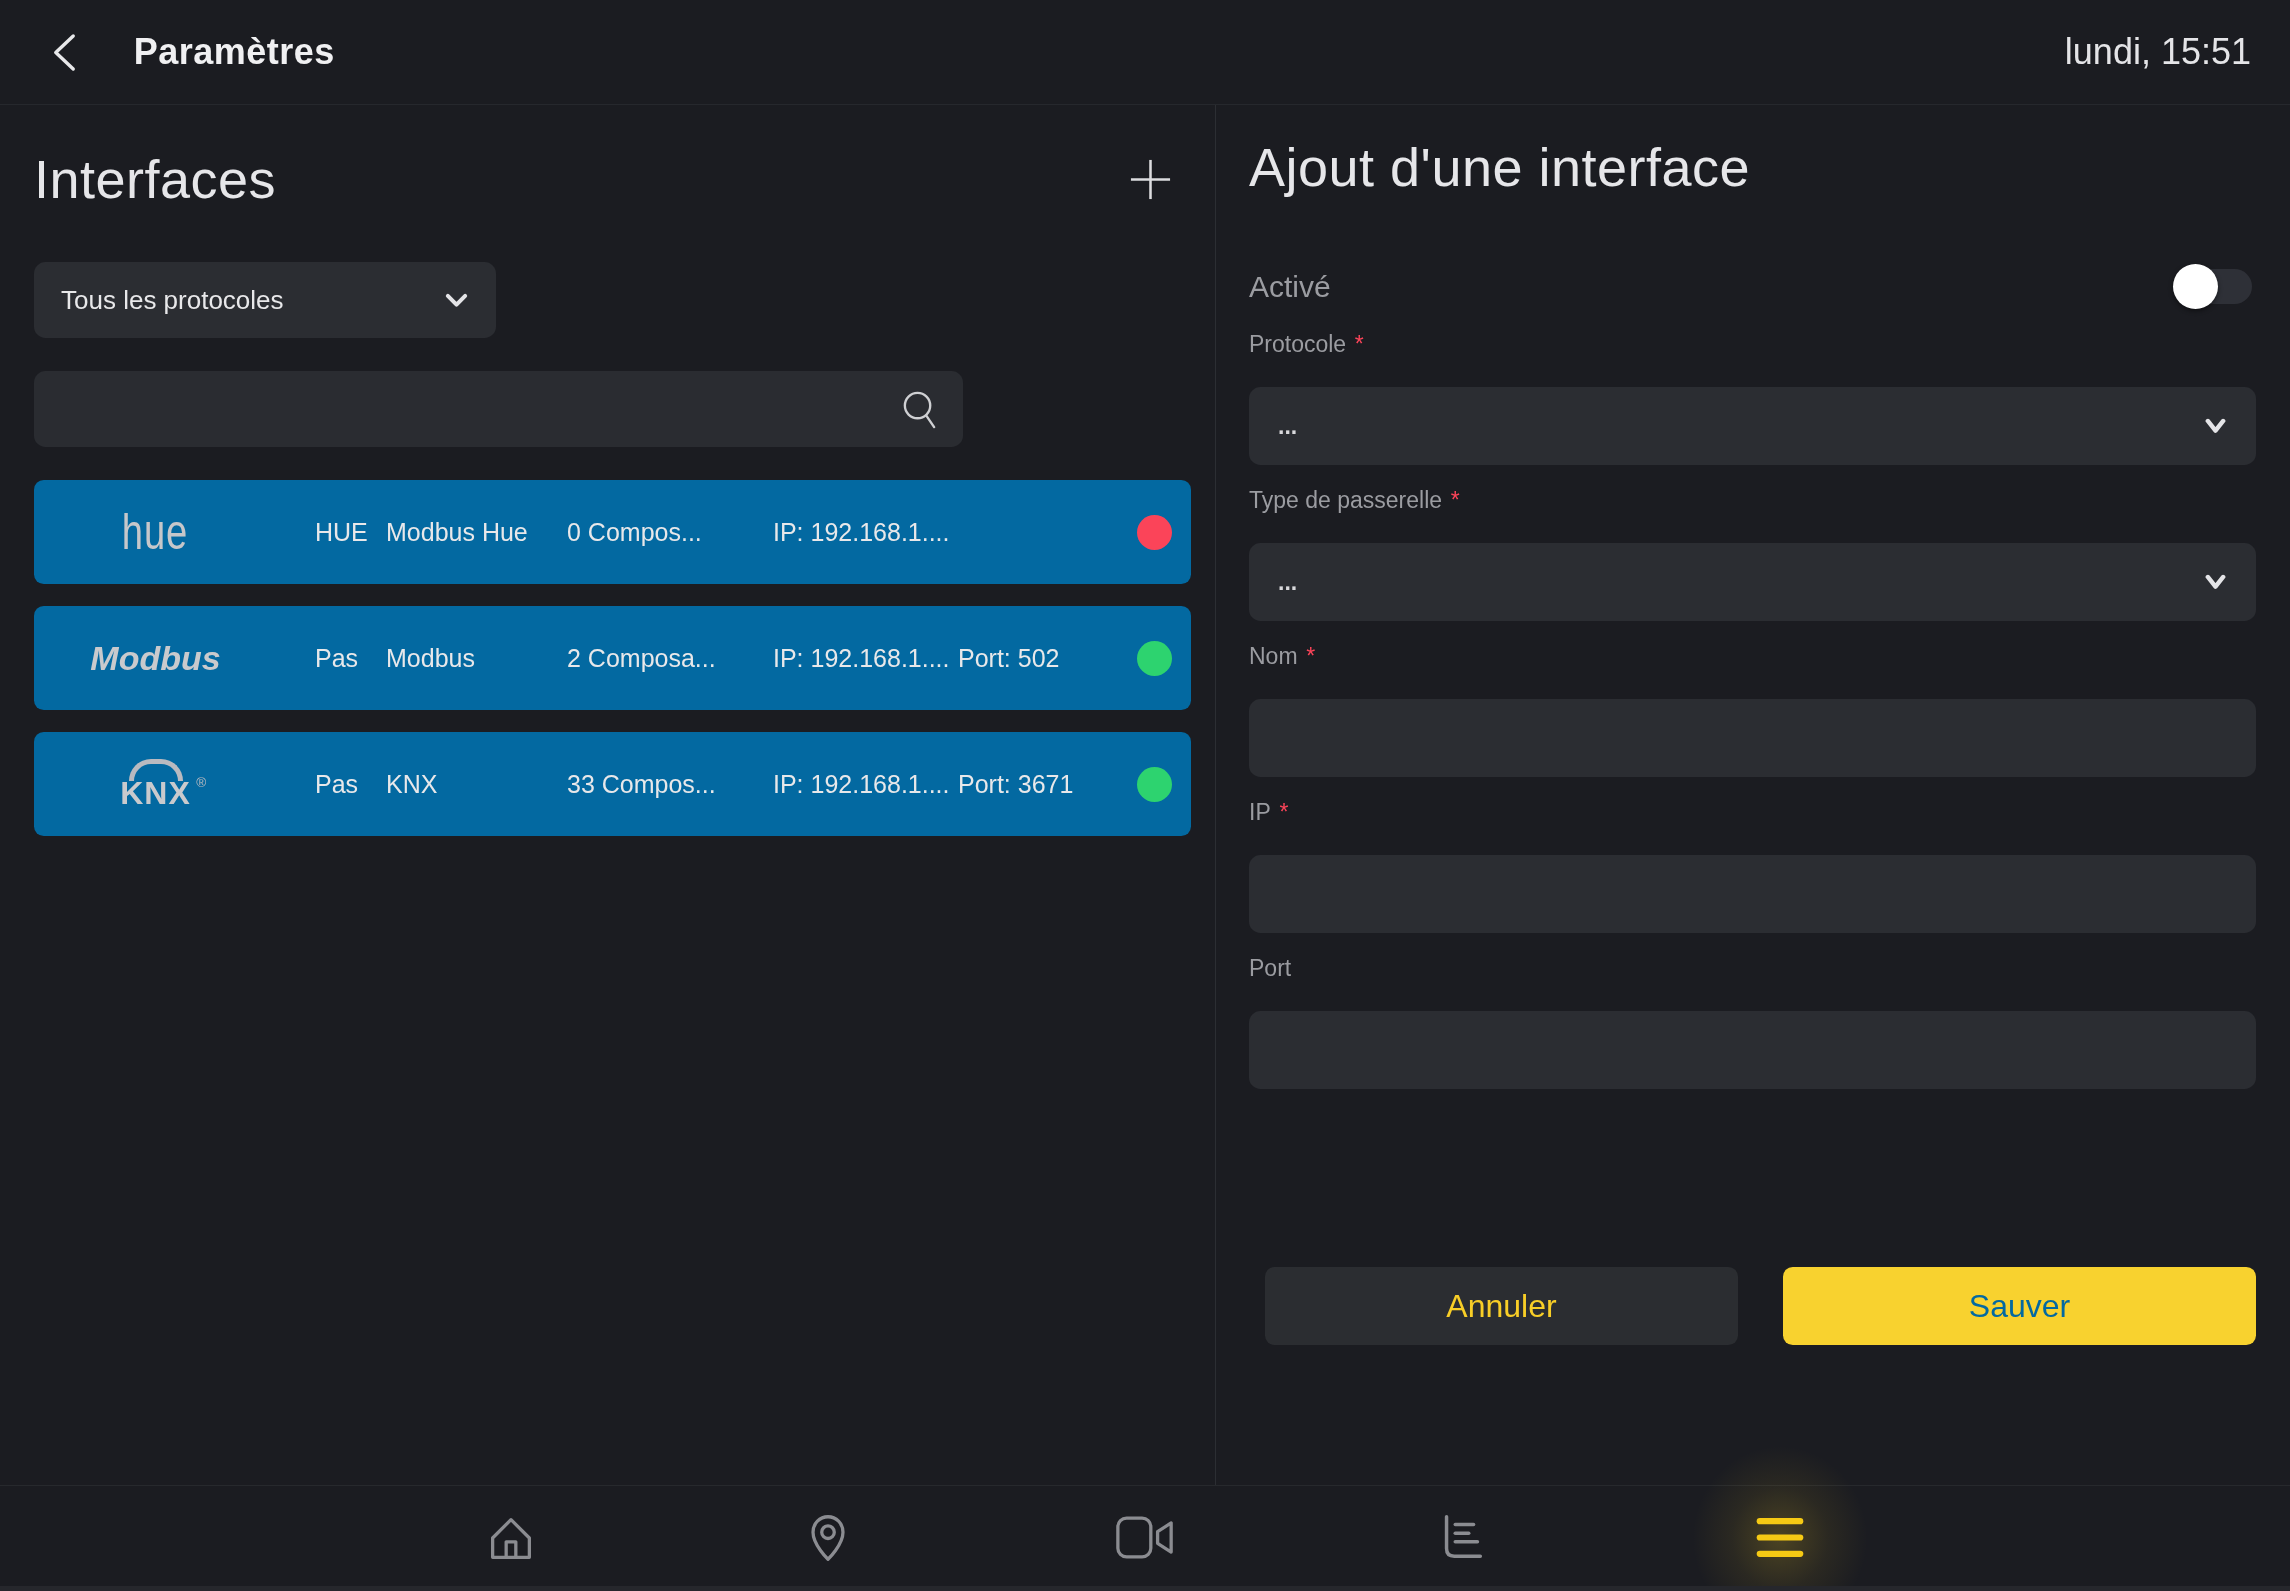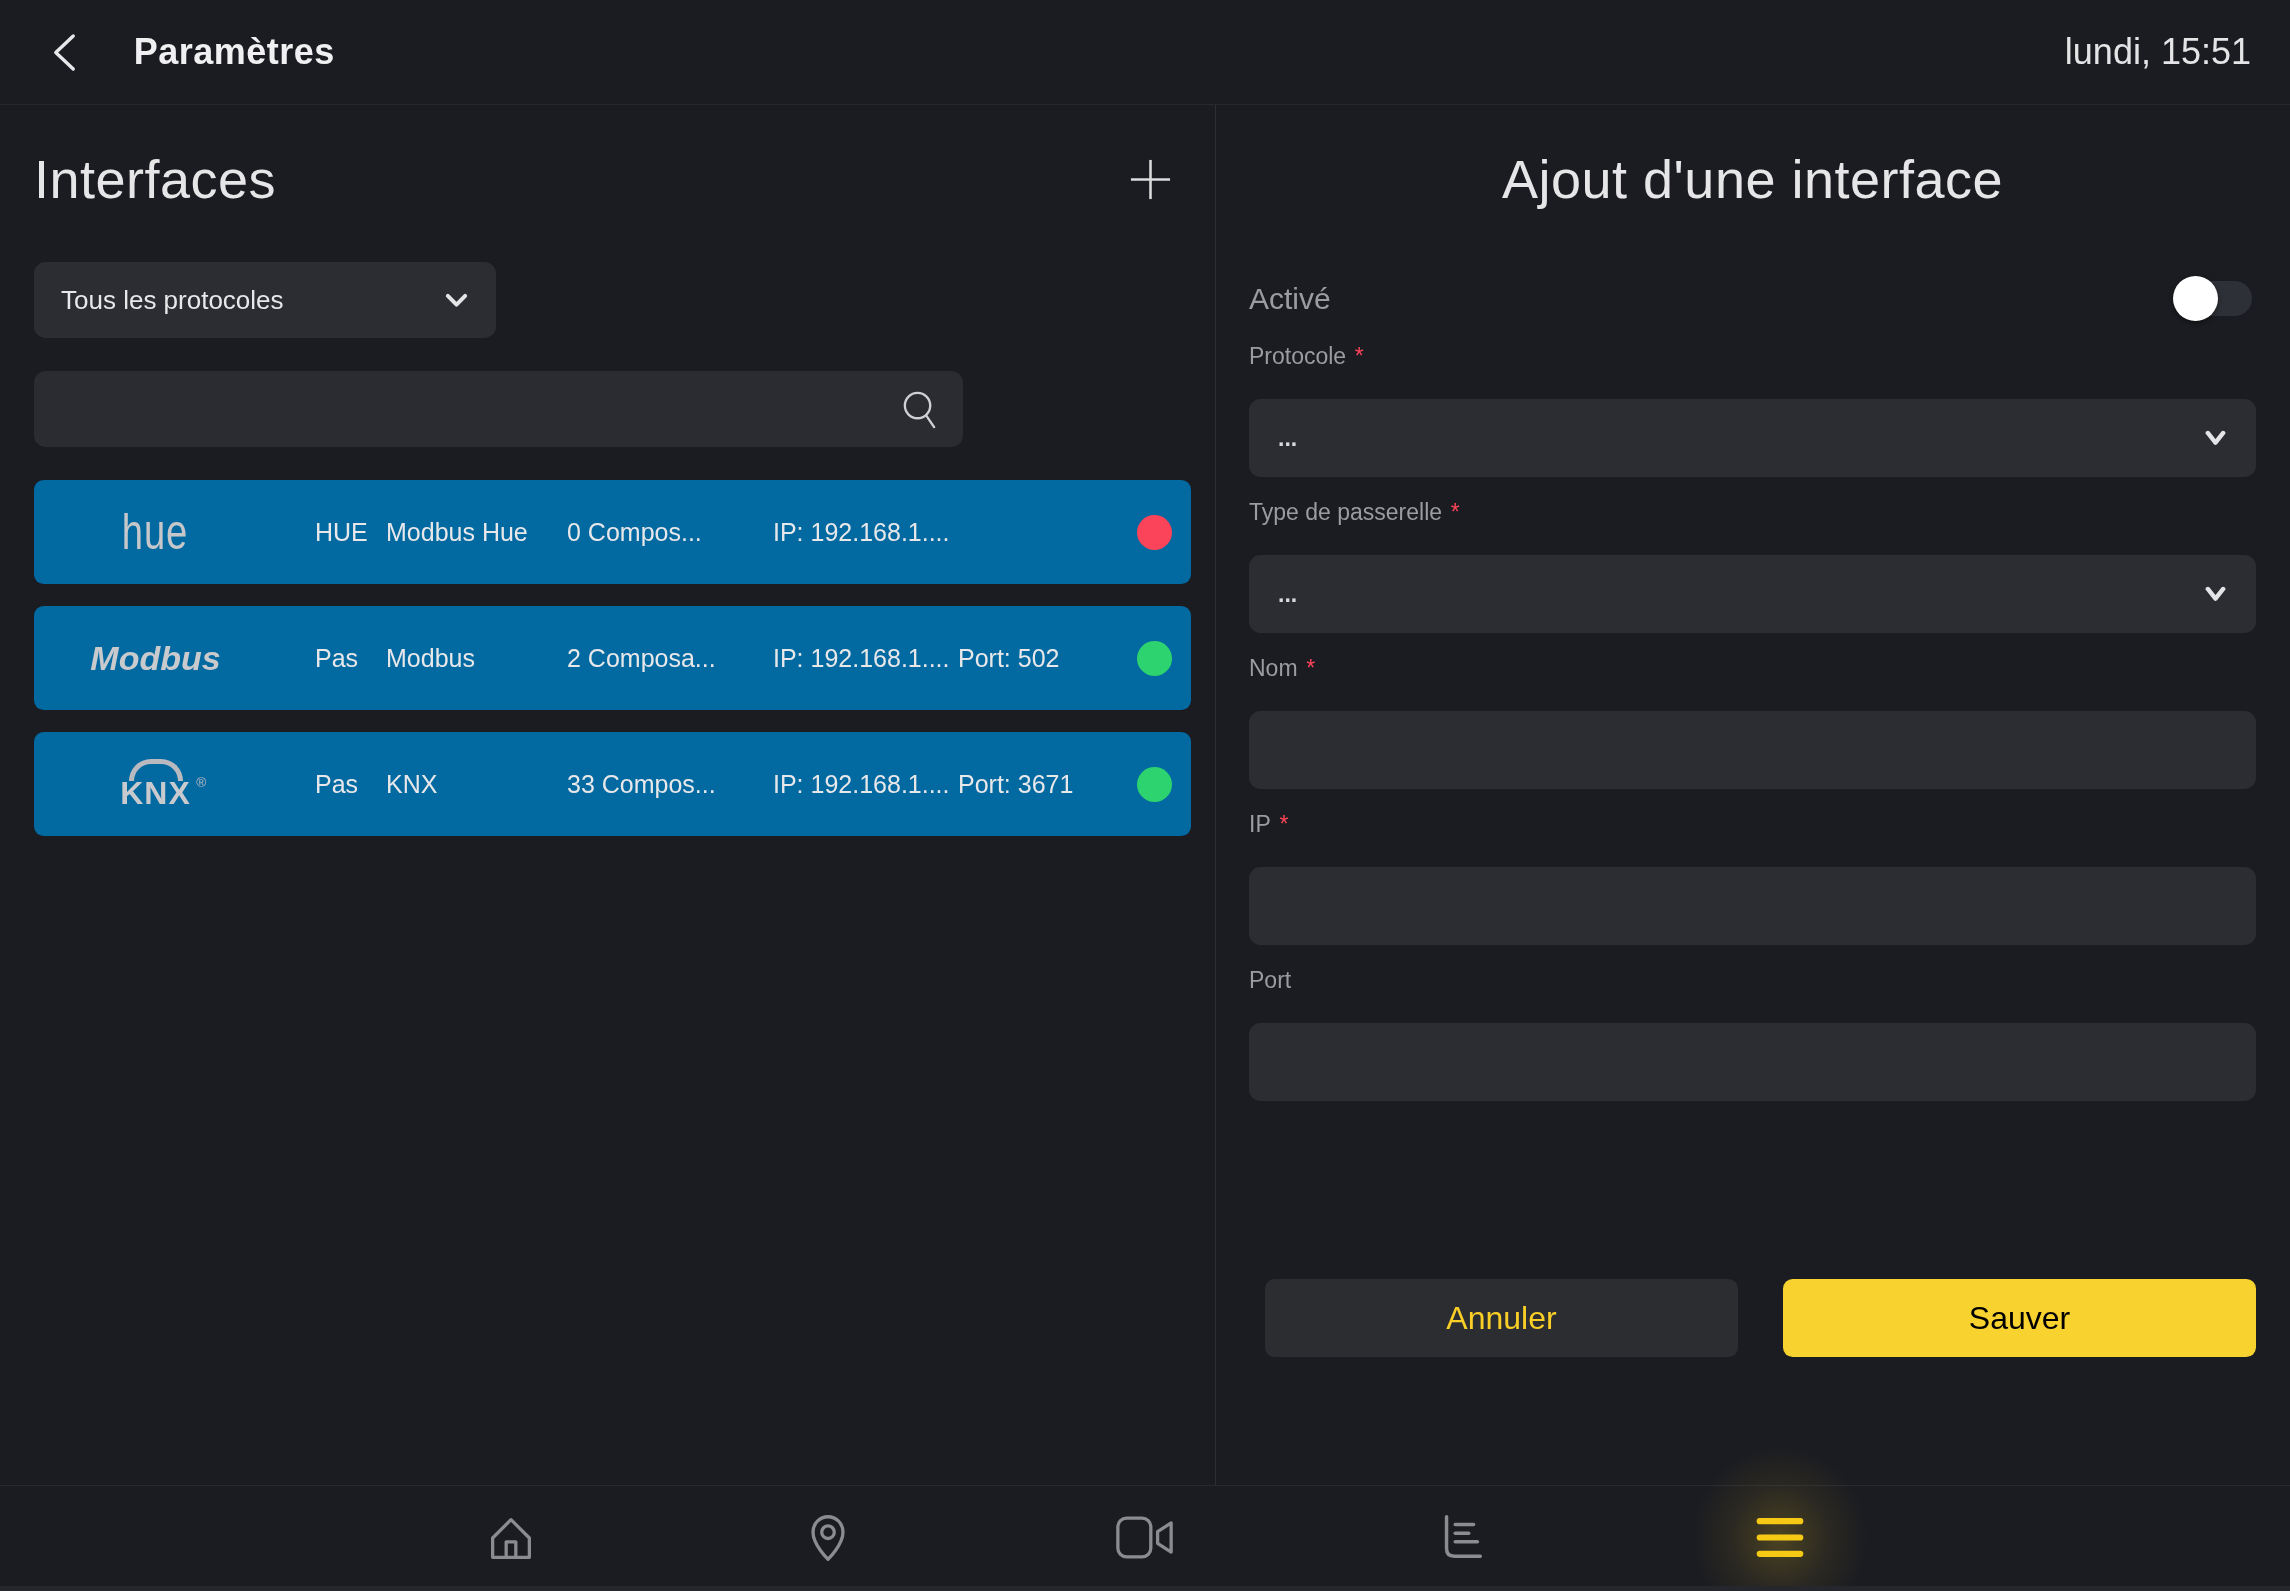--- a/index.html
+++ b/index.html
@@ -86,21 +86,21 @@
   .textbox {
     margin-top:25px; width:100%; height:78px; background:#2b2d32; border-radius:11.6px;
     border:none; outline:none; box-sizing:border-box; padding:0 29px;
     font-family:"Liberation Sans", sans-serif; font-size:27px; color:#e8e8ea; display:block;
   }
 
   .btn-row { display:flex; gap:29px; margin-top:178px; }
   .btn { flex:1; height:78px; border:none; border-radius:9.7px; font-family:"Liberation Sans", sans-serif;
          font-size:32px; cursor:pointer;margin-left:16px; }
   .btn-cancel { background:#2b2d31; color:#f8ce27; }
-  .btn-save { background:#f8d22f; color:#000000; font-weight:500; }
+  .btn-save { background:#f8d22f; color:#0369a1; font-weight:500; }
 
   
   .nav { height:103px; border-top:1.9px solid #27292d; position:relative; }
   .nav-inner { width:1362px; margin:0 auto; height:100%; display:flex; justify-content:space-between; align-items:center; }
   .nav-item { position:relative; width:93px; height:93px; background:none; border:none; padding:0;
               display:flex; align-items:center; justify-content:center; cursor:pointer; }
   .nav-item.active::before {
     content:''; position:absolute; left:50%; top:50%; transform:translate(-50%,-50%);
     width:175px; height:184px; border-radius:50%;
     background:radial-gradient(closest-side, rgba(248,206,39,.22) 0%, rgba(248,206,39,.07) 55%, rgba(248,206,39,0) 100%);
@@ -199,21 +199,21 @@
           <div class="cell-comps">33 Compos...</div>
           <div class="cell-ip">IP: 192.168.1....</div>
           <div class="cell-port">Port: 3671</div>
           <span class="status-dot" style="background-color: rgb(45, 211, 111);"></span>
         </div>
 
       </div>
     </section>
 
     <section class="right">
-      <h2 class="panel-title" style="margin-top:43px;text-align:center;">Ajout d'une interface</h2>
+      <h2 class="panel-title" style="margin-top:31px;">Ajout d'une interface</h2>
 
       <div class="toggle-row">
         <span class="toggle-label">Activé</span>
         <div class="switch">
           <span class="knob"></span>
         </div>
       </div>
 
       <div class="field-label">
         <span>Protocole</span><span class="req">*</span>

